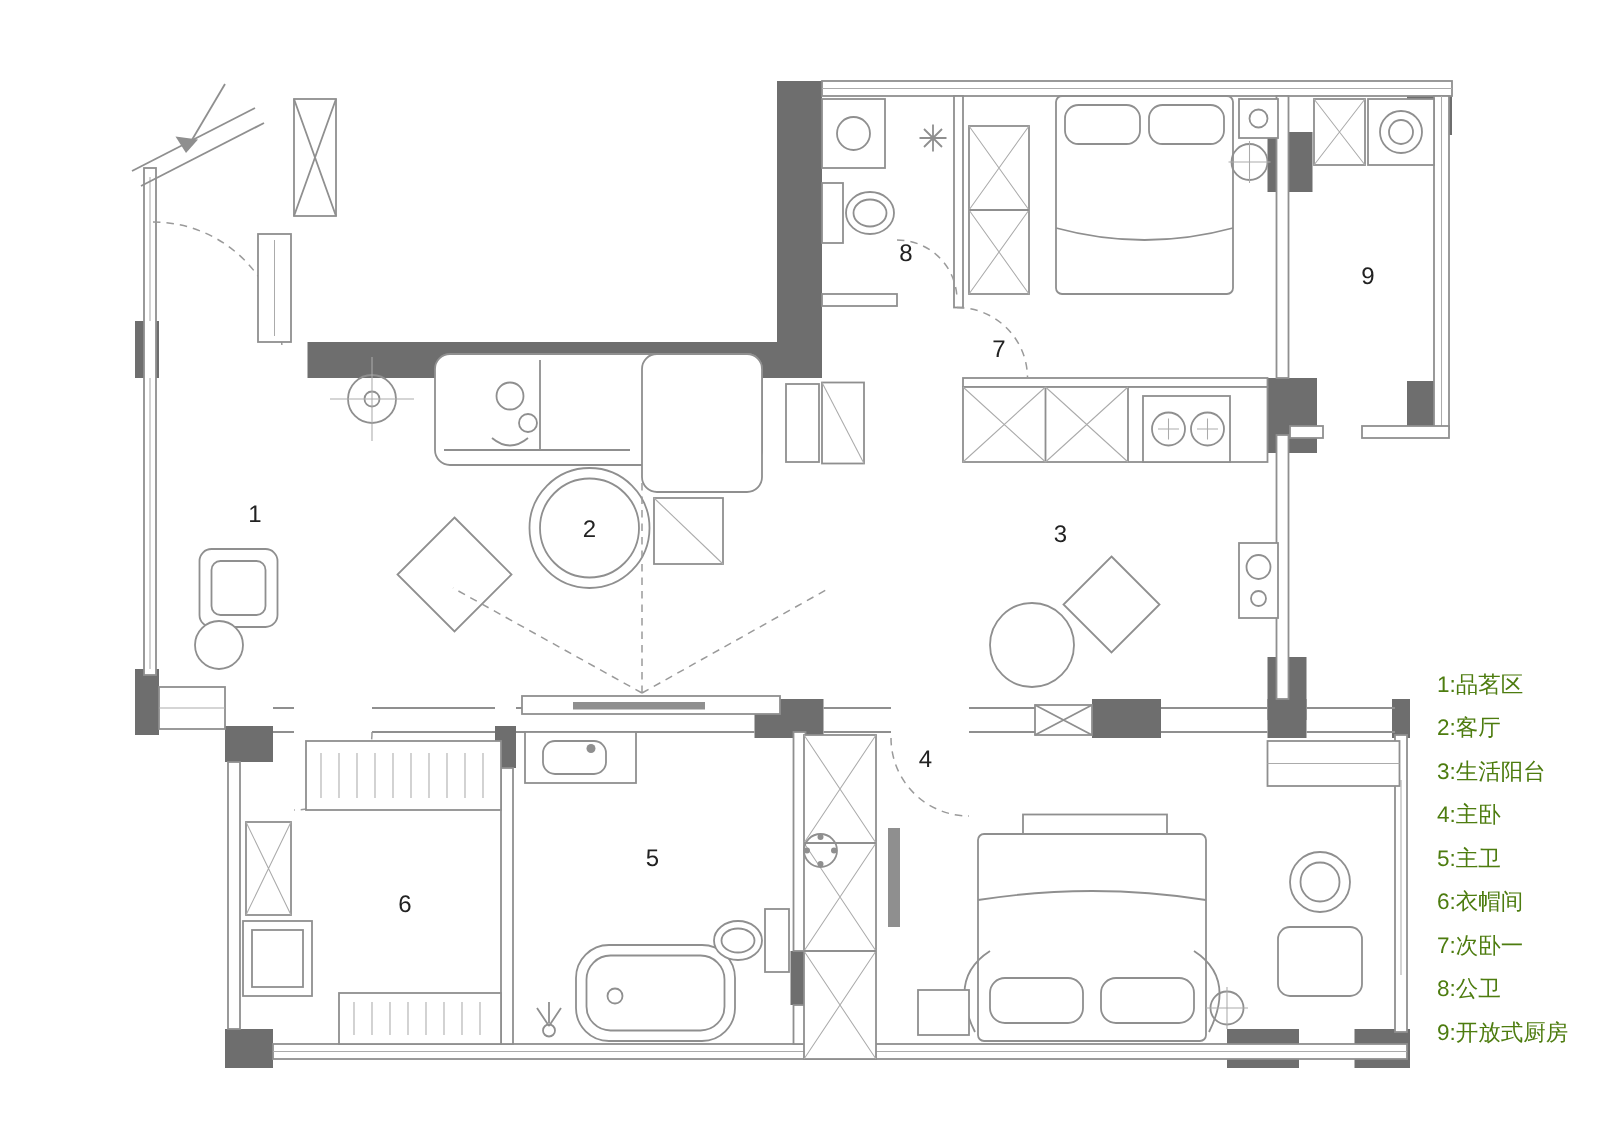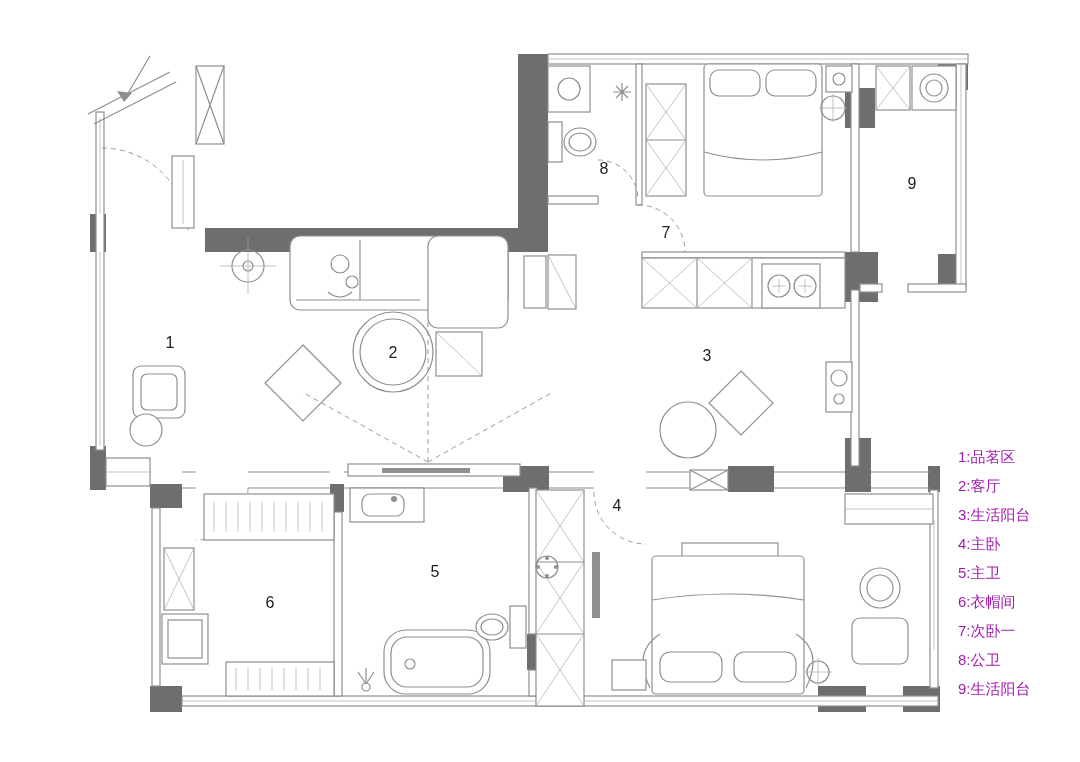--- a/index.html
+++ b/index.html
@@ -7,21 +7,21 @@
   .stage{position:relative;width:1080px;height:762px;background:#fff;
          font-family:"Liberation Sans",sans-serif;overflow:hidden}
   .plan-svg{position:absolute;left:0;top:0}
   .w{fill:#6e6e6e;stroke:none}
   .f{fill:#ffffff;stroke:#8f8f8f;stroke-width:1.2}
   .ln{fill:none;stroke:#8f8f8f;stroke-width:1.2}
   .lt{fill:none;stroke:#ababab;stroke-width:0.7}
   .dk{fill:#8f8f8f;stroke:none}
   .d{fill:none;stroke:#9a9a9a;stroke-width:1;stroke-dasharray:5 4}
   .room-num{font-size:16px;fill:#222;text-anchor:middle;font-family:"Liberation Sans",sans-serif}
-  .legend{position:absolute;left:958px;top:442px;color:#a21caf;font-size:15px;
+  .legend{position:absolute;left:958px;top:442px;color:#4d7c0f;font-size:15px;
           line-height:29px;white-space:nowrap}
 </style>
 </head>
 <body>
 
 <div class="stage">
 <svg class="plan-svg" width="1080" height="762" viewBox="0 0 1080 762">
 
   <g>
     <rect class="w" x="518" y="54" width="30" height="198"></rect>
@@ -257,15 +257,15 @@
 
 <div class="legend">
   <div class="legend-row">1:品茗区</div>
   <div class="legend-row">2:客厅</div>
   <div class="legend-row">3:生活阳台</div>
   <div class="legend-row">4:主卧</div>
   <div class="legend-row">5:主卫</div>
   <div class="legend-row">6:衣帽间</div>
   <div class="legend-row">7:次卧一</div>
   <div class="legend-row">8:公卫</div>
-  <div class="legend-row">9:生活阳台</div>
+  <div class="legend-row">9:开放式厨房</div>
 </div>
 </div>
 
 </body></html>

